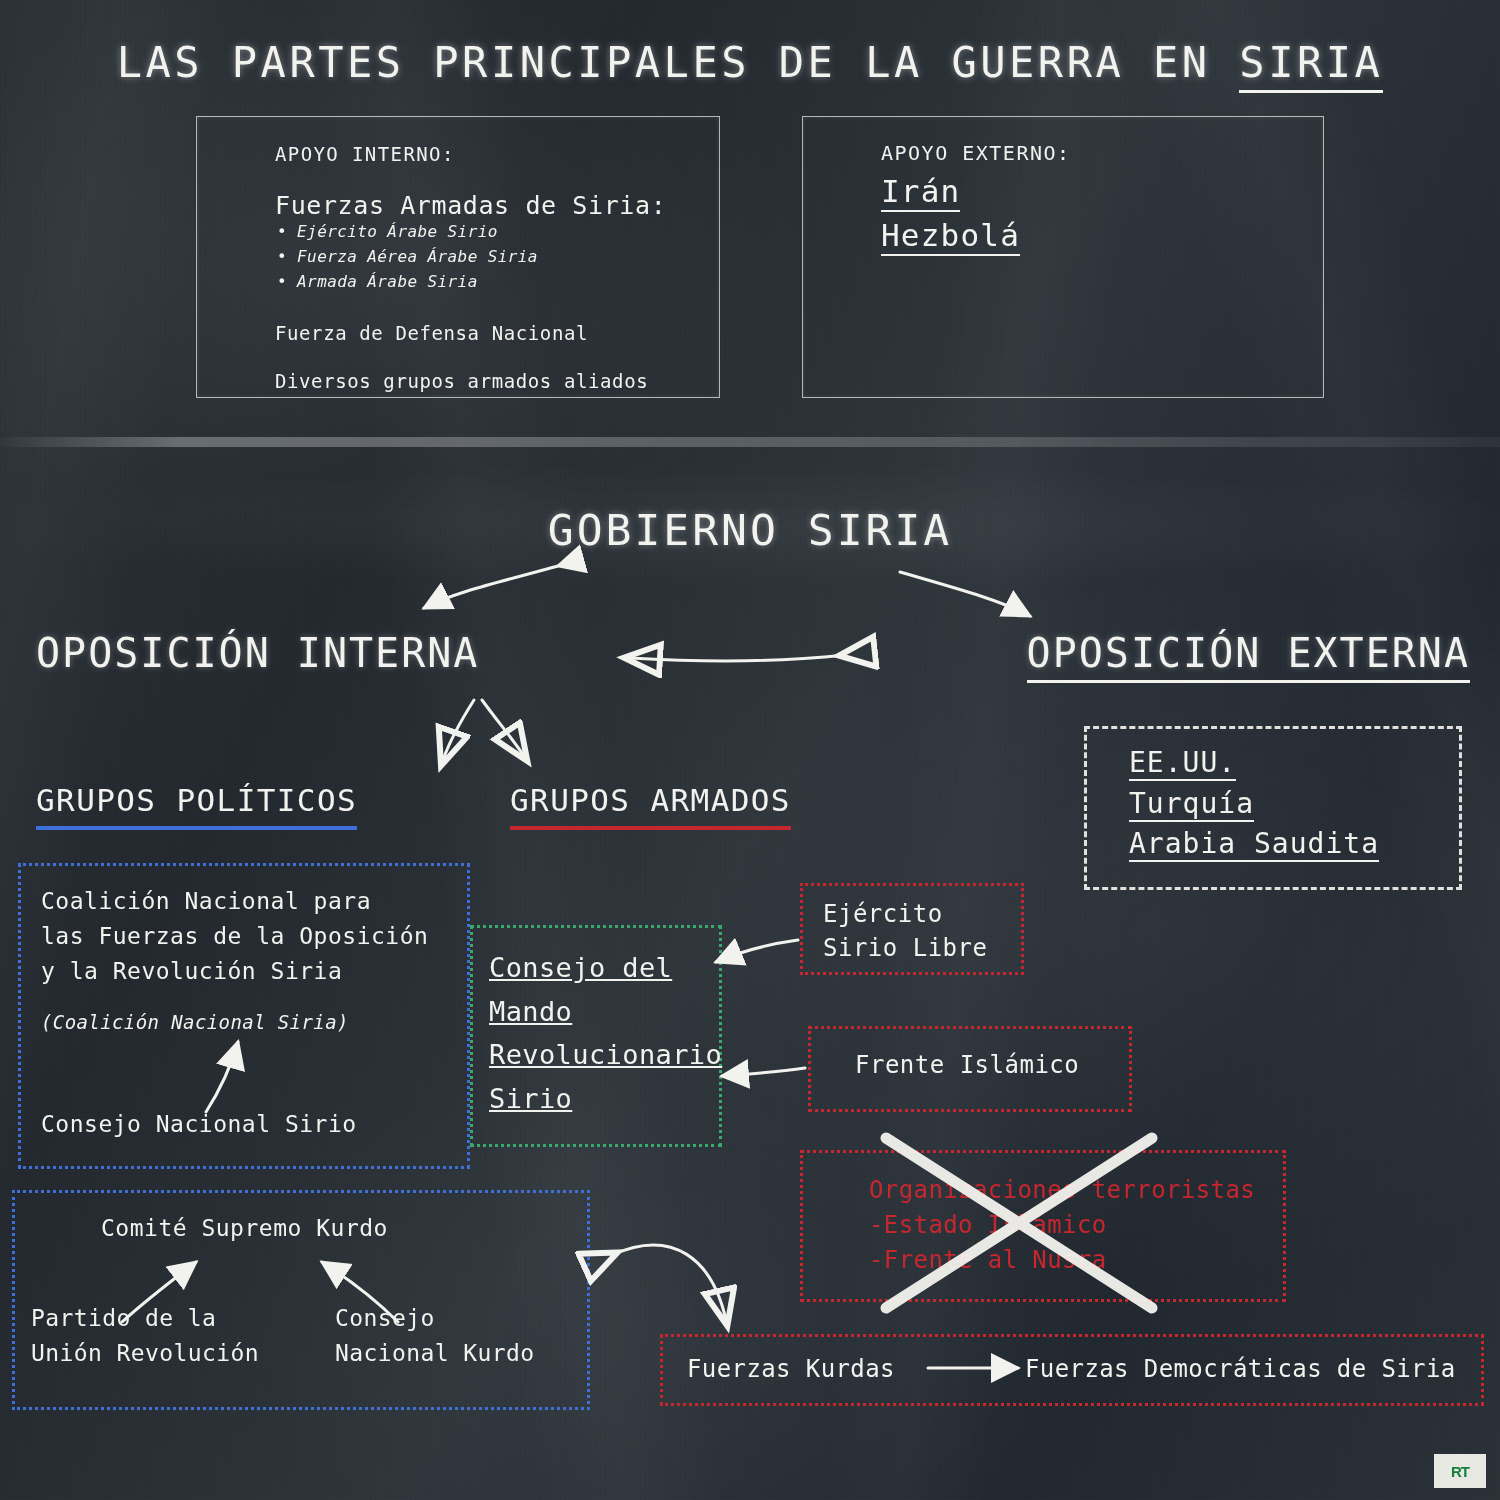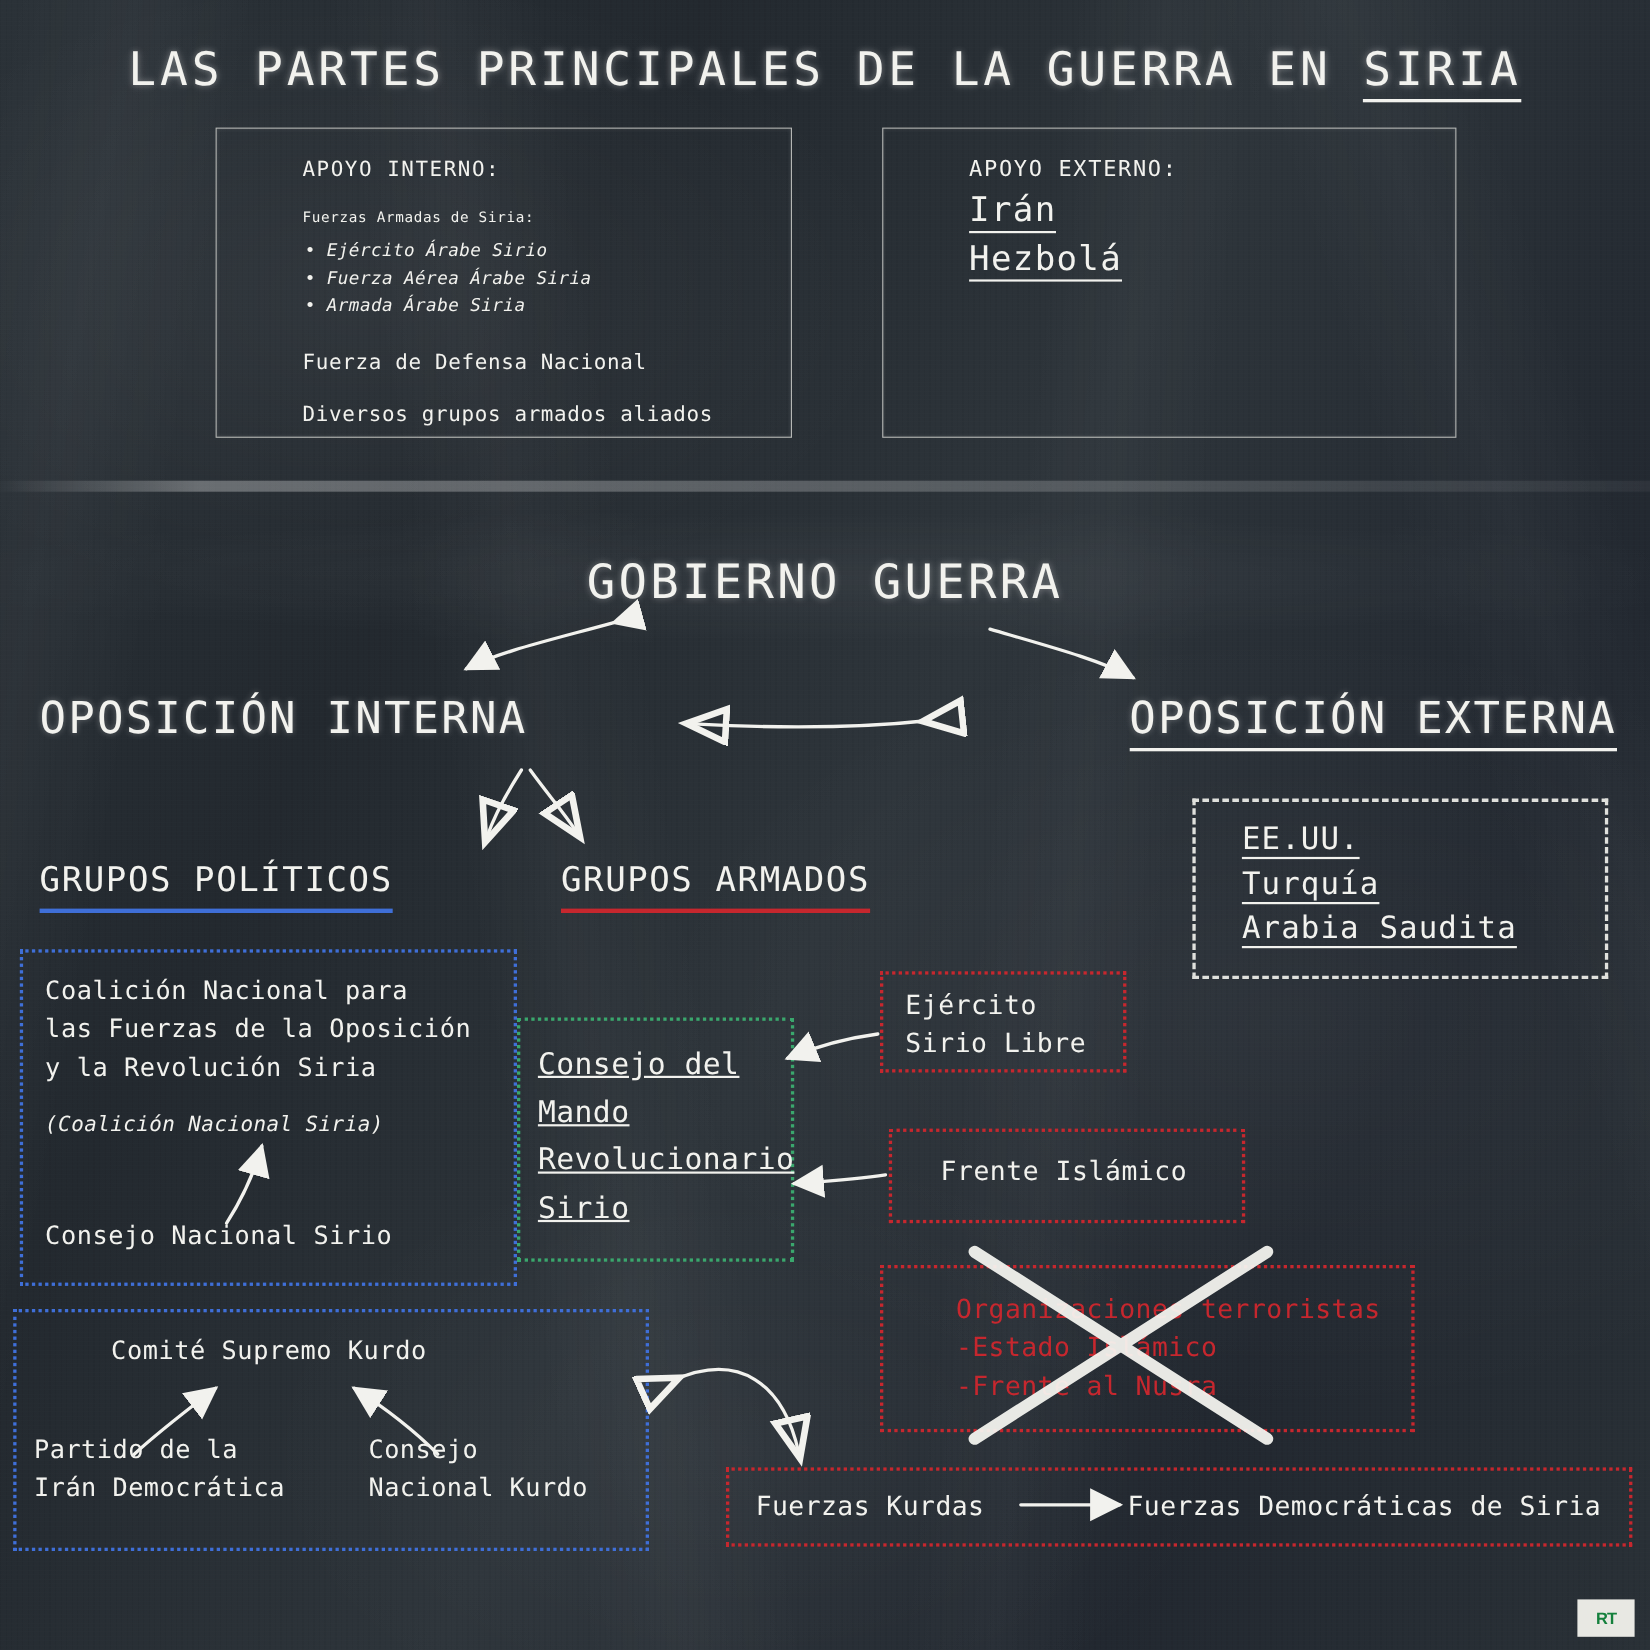--- a/index.html
+++ b/index.html
@@ -61,21 +61,21 @@
     border: 1px solid rgba(236,236,230,0.72);
     box-shadow: 0 0 4px rgba(255,255,255,0.12) inset;
   }
 
   .panel-internal {
     left: 196px; top: 116px; width: 522px; height: 280px;
     z-index: 3;
   }
   .panel-internal .inner { padding: 26px 30px 0 78px; }
   .pi-head { font-size: 19px; letter-spacing: 1.4px; margin-bottom: 26px; }
-  .pi-sub { font-size: 13px; letter-spacing: 0.6px; margin-bottom: 10px; }
+  .pi-sub { font-size: 25px; letter-spacing: 0.6px; }
   .pi-list { margin: 0 0 0 2px; font-size: 16px; font-style: italic; line-height: 1.55; letter-spacing: 0.4px;}
   .pi-list div:before { content: "• "; font-style: normal; }
   .pi-line { font-size: 19px; letter-spacing: 0.6px; }
   .mt28 { margin-top: 28px; }
   .mt26 { margin-top: 26px; }
 
   .panel-external {
     left: 802px; top: 116px; width: 520px; height: 280px;
     z-index: 3;
   }
@@ -208,21 +208,21 @@
   <div class="abs boxline panel-external">
     <div class="inner">
       <div class="pe-head">APOYO EXTERNO:</div>
       <div class="pe-item"><span>Irán</span></div>
       <div class="pe-item"><span>Hezbolá</span></div>
     </div>
   </div>
 
   <div class="abs divider"></div>
 
-  <div class="abs gov">GOBIERNO GUERRA</div>
+  <div class="abs gov">GOBIERNO SIRIA</div>
   <div class="abs opp-int">OPOSICIÓN INTERNA</div>
   <div class="abs opp-ext"><span>OPOSICIÓN EXTERNA</span></div>
 
   <div class="abs grp-pol"><span>GRUPOS POLÍTICOS</span></div>
   <div class="abs grp-arm"><span>GRUPOS ARMADOS</span></div>
 
   <div class="abs ext-box">
     <div class="inner">
       <div class="ext-item"><span>EE.UU. </span></div>
       <div class="ext-item"><span>Turquía</span></div>
@@ -237,21 +237,21 @@
       <div class="coal-line">y la Revolución Siria</div>
       <div class="coal-alias">(Coalición Nacional Siria)</div>
       <div class="coal-cns">Consejo Nacional Sirio</div>
     </div>
   </div>
 
   <div class="abs blue-box kurd-box">
     <div class="kurd-top">Comité Supremo Kurdo</div>
     <div class="kurd-l">
       <div>Partido de la</div>
-      <div>Irán Democrática</div>
+      <div>Unión Revolución</div>
     </div>
     <div class="kurd-r">
       <div>Consejo</div>
       <div>Nacional Kurdo</div>
     </div>
   </div>
 
   <div class="abs green-box cmrs-box">
     <div class="inner">
       <div>Consejo del</div>

